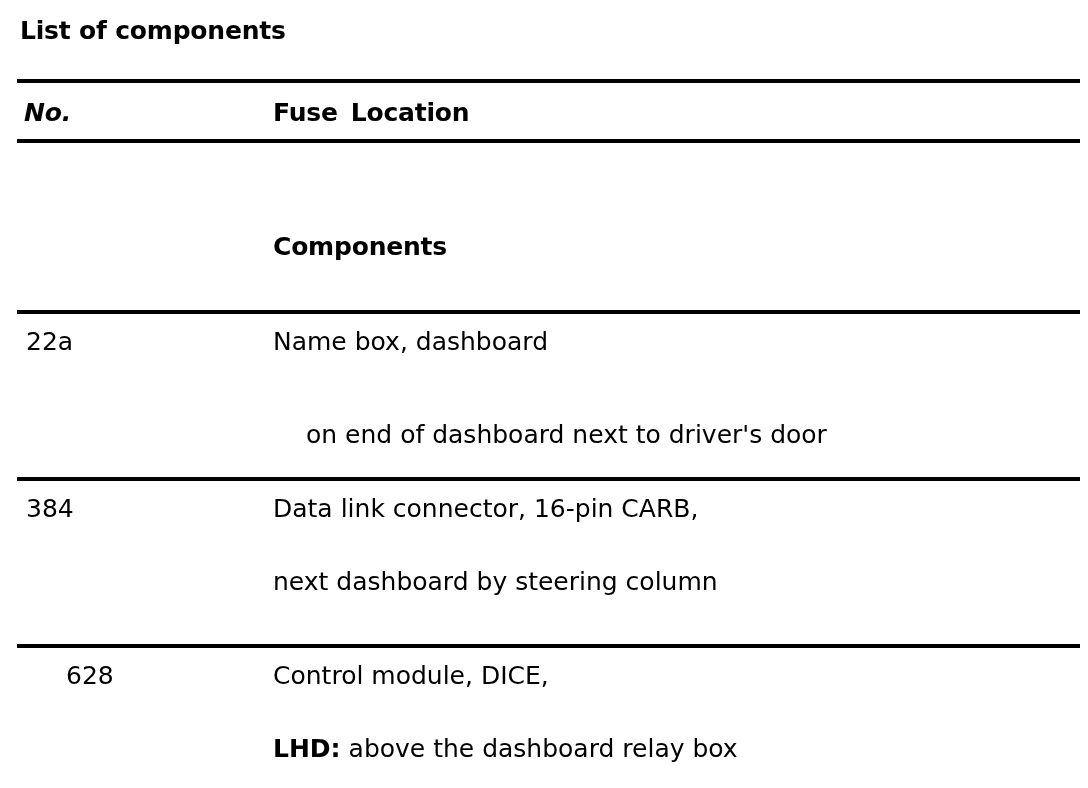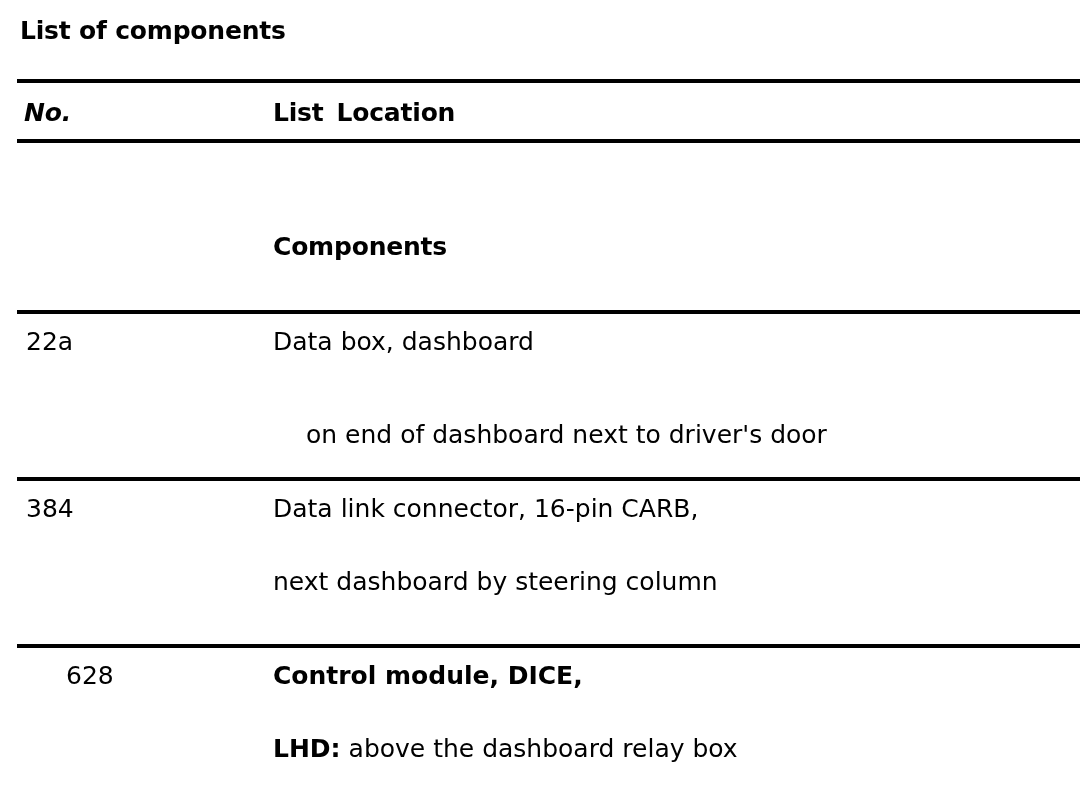--- a/index.html
+++ b/index.html
@@ -112,45 +112,45 @@
 
   .r1-no   { top: 327px; }
   .r1-name { top: 327px; }
   .r1-loc  { top: 420px; margin-left: 33px; }
 
   .r2-no   { top: 494px; }
   .r2-name { top: 494px; }
   .r2-loc  { top: 567px; }
 
   .r3-no   { top: 661px; margin-left: 40px; }
-  .r3-name { top: 661px; font-weight: bold; }
+  .r3-name { top: 661px; }
   .r3-loc  { top: 734px; }
 </style>
 </head>
 <body>
 
 <div class="page">
 
   <div class="doc-title">List of components</div>
 
   <div class="rule rule-top"></div>
 
   <div class="col-no head-text head-no">No.</div>
 
-  <div class="col-name head-text head-name"><span>List</span><span class="head-gap"></span><span>Location</span></div>
+  <div class="col-name head-text head-name"><span>Fuse</span><span class="head-gap"></span><span>Location</span></div>
 
   <div class="rule rule-head"></div>
 
   <div class="col-name sub-head">Components</div>
 
   <div class="rule rule-r1"></div>
 
   <div>
     <div class="col-no row-no r1-no">22a</div>
-    <div class="col-name row-name r1-name">Data box, dashboard</div>
+    <div class="col-name row-name r1-name">Name box, dashboard</div>
     <div class="col-name row-loc r1-loc"><span class="loc-prefix"></span><span>on end of dashboard next to driver's door</span></div>
   </div>
 
   <div class="rule rule-r2"></div>
 
   <div>
     <div class="col-no row-no r2-no">384</div>
     <div class="col-name row-name r2-name">Data link connector, 16-pin CARB,</div>
     <div class="col-name row-loc r2-loc"><span class="loc-prefix"></span><span>next dashboard by steering column</span></div>
   </div>

